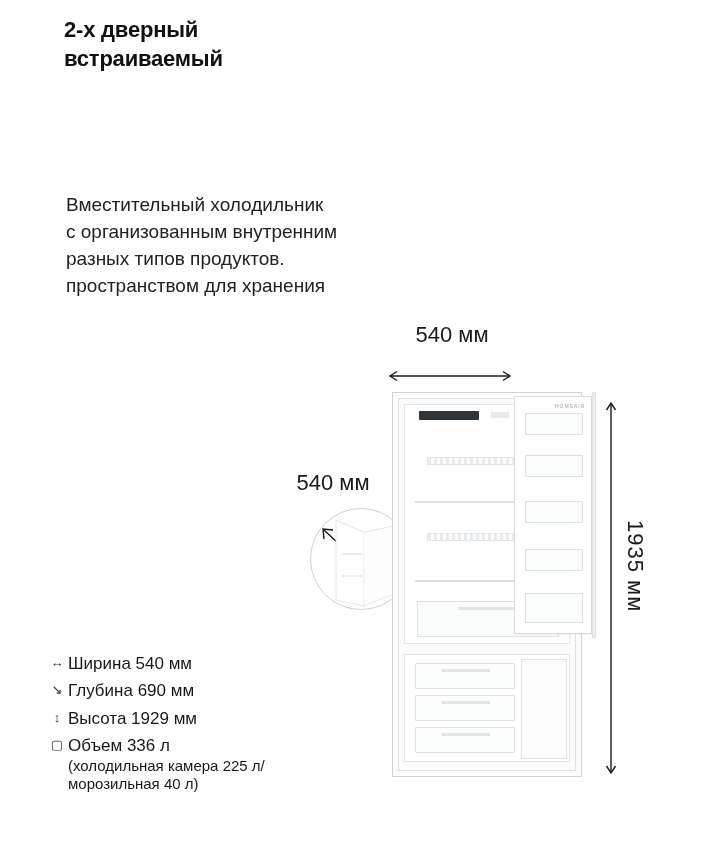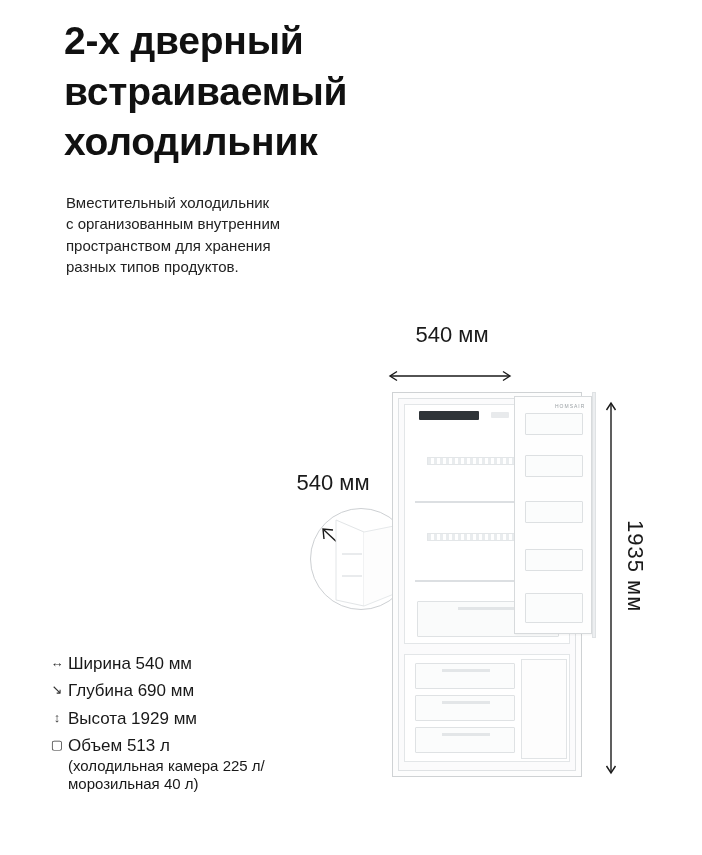--- a/index.html
+++ b/index.html
@@ -15,35 +15,35 @@
     color: #1a1a1a;
     overflow: hidden;
   }
 
   
   .headline {
     position: absolute;
     left: 64px;
     top: 16px;
     width: 420px;
-    font-size: 39px;
+    font-size: 22px;
     line-height: 1.30;
     font-weight: bold;
     letter-spacing: -0.2px;
     color: #111;
   }
   .headline span { display: block; }
 
   
   .lead {
     position: absolute;
     left: 66px;
     top: 192px;
     width: 440px;
-    font-size: 15px;
+    font-size: 19px;
     line-height: 1.42;
     color: #222;
   }
   .lead span { display: block; }
 
   
   .specs {
     position: absolute;
     left: 46px;
     top: 653px;
@@ -312,28 +312,27 @@
     color: #e2e2e2;
     letter-spacing: 2px;
   }
 </style>
 </head>
 <body>
 
 <div class="headline">
   <span>2-х дверный</span>
   <span>встраиваемый</span>
-  <span>холодильник</span>
 </div>
 
 <div class="lead">
   <span>Вместительный холодильник</span>
   <span>с организованным внутренним</span>
+  <span>разных типов продуктов.</span>
   <span>пространством для хранения</span>
-  <span>разных типов продуктов.</span>
 </div>
 
 <div class="figure">
 
   <div class="dim-top-label">540 мм</div>
   <svg class="arrow-h" viewBox="0 0 130 12">
     <line x1="6" y1="6" x2="124" y2="6" stroke="#1a1a1a" stroke-width="1.4"></line>
     <polyline points="12,1.5 5,6 12,10.5" fill="none" stroke="#1a1a1a" stroke-width="1.4"></polyline>
     <polyline points="118,1.5 125,6 118,10.5" fill="none" stroke="#1a1a1a" stroke-width="1.4"></polyline>
   </svg>
@@ -406,21 +405,21 @@
   </div>
 
   <div class="spec-row">
     <div class="spec-ico">↕</div>
     <div class="spec-txt">Высота 1929 мм</div>
   </div>
 
   <div class="spec-row">
     <div class="spec-ico">▢</div>
     <div>
-      <div class="spec-txt">Объем 513 л</div>
+      <div class="spec-txt">Объем 336 л</div>
       <div class="spec-sub">
         <span>(холодильная камера 225 л/</span>
         <span>морозильная 40 л)</span>
       </div>
     </div>
   </div>
 </div>
 
 <div class="wm"></div>
 

